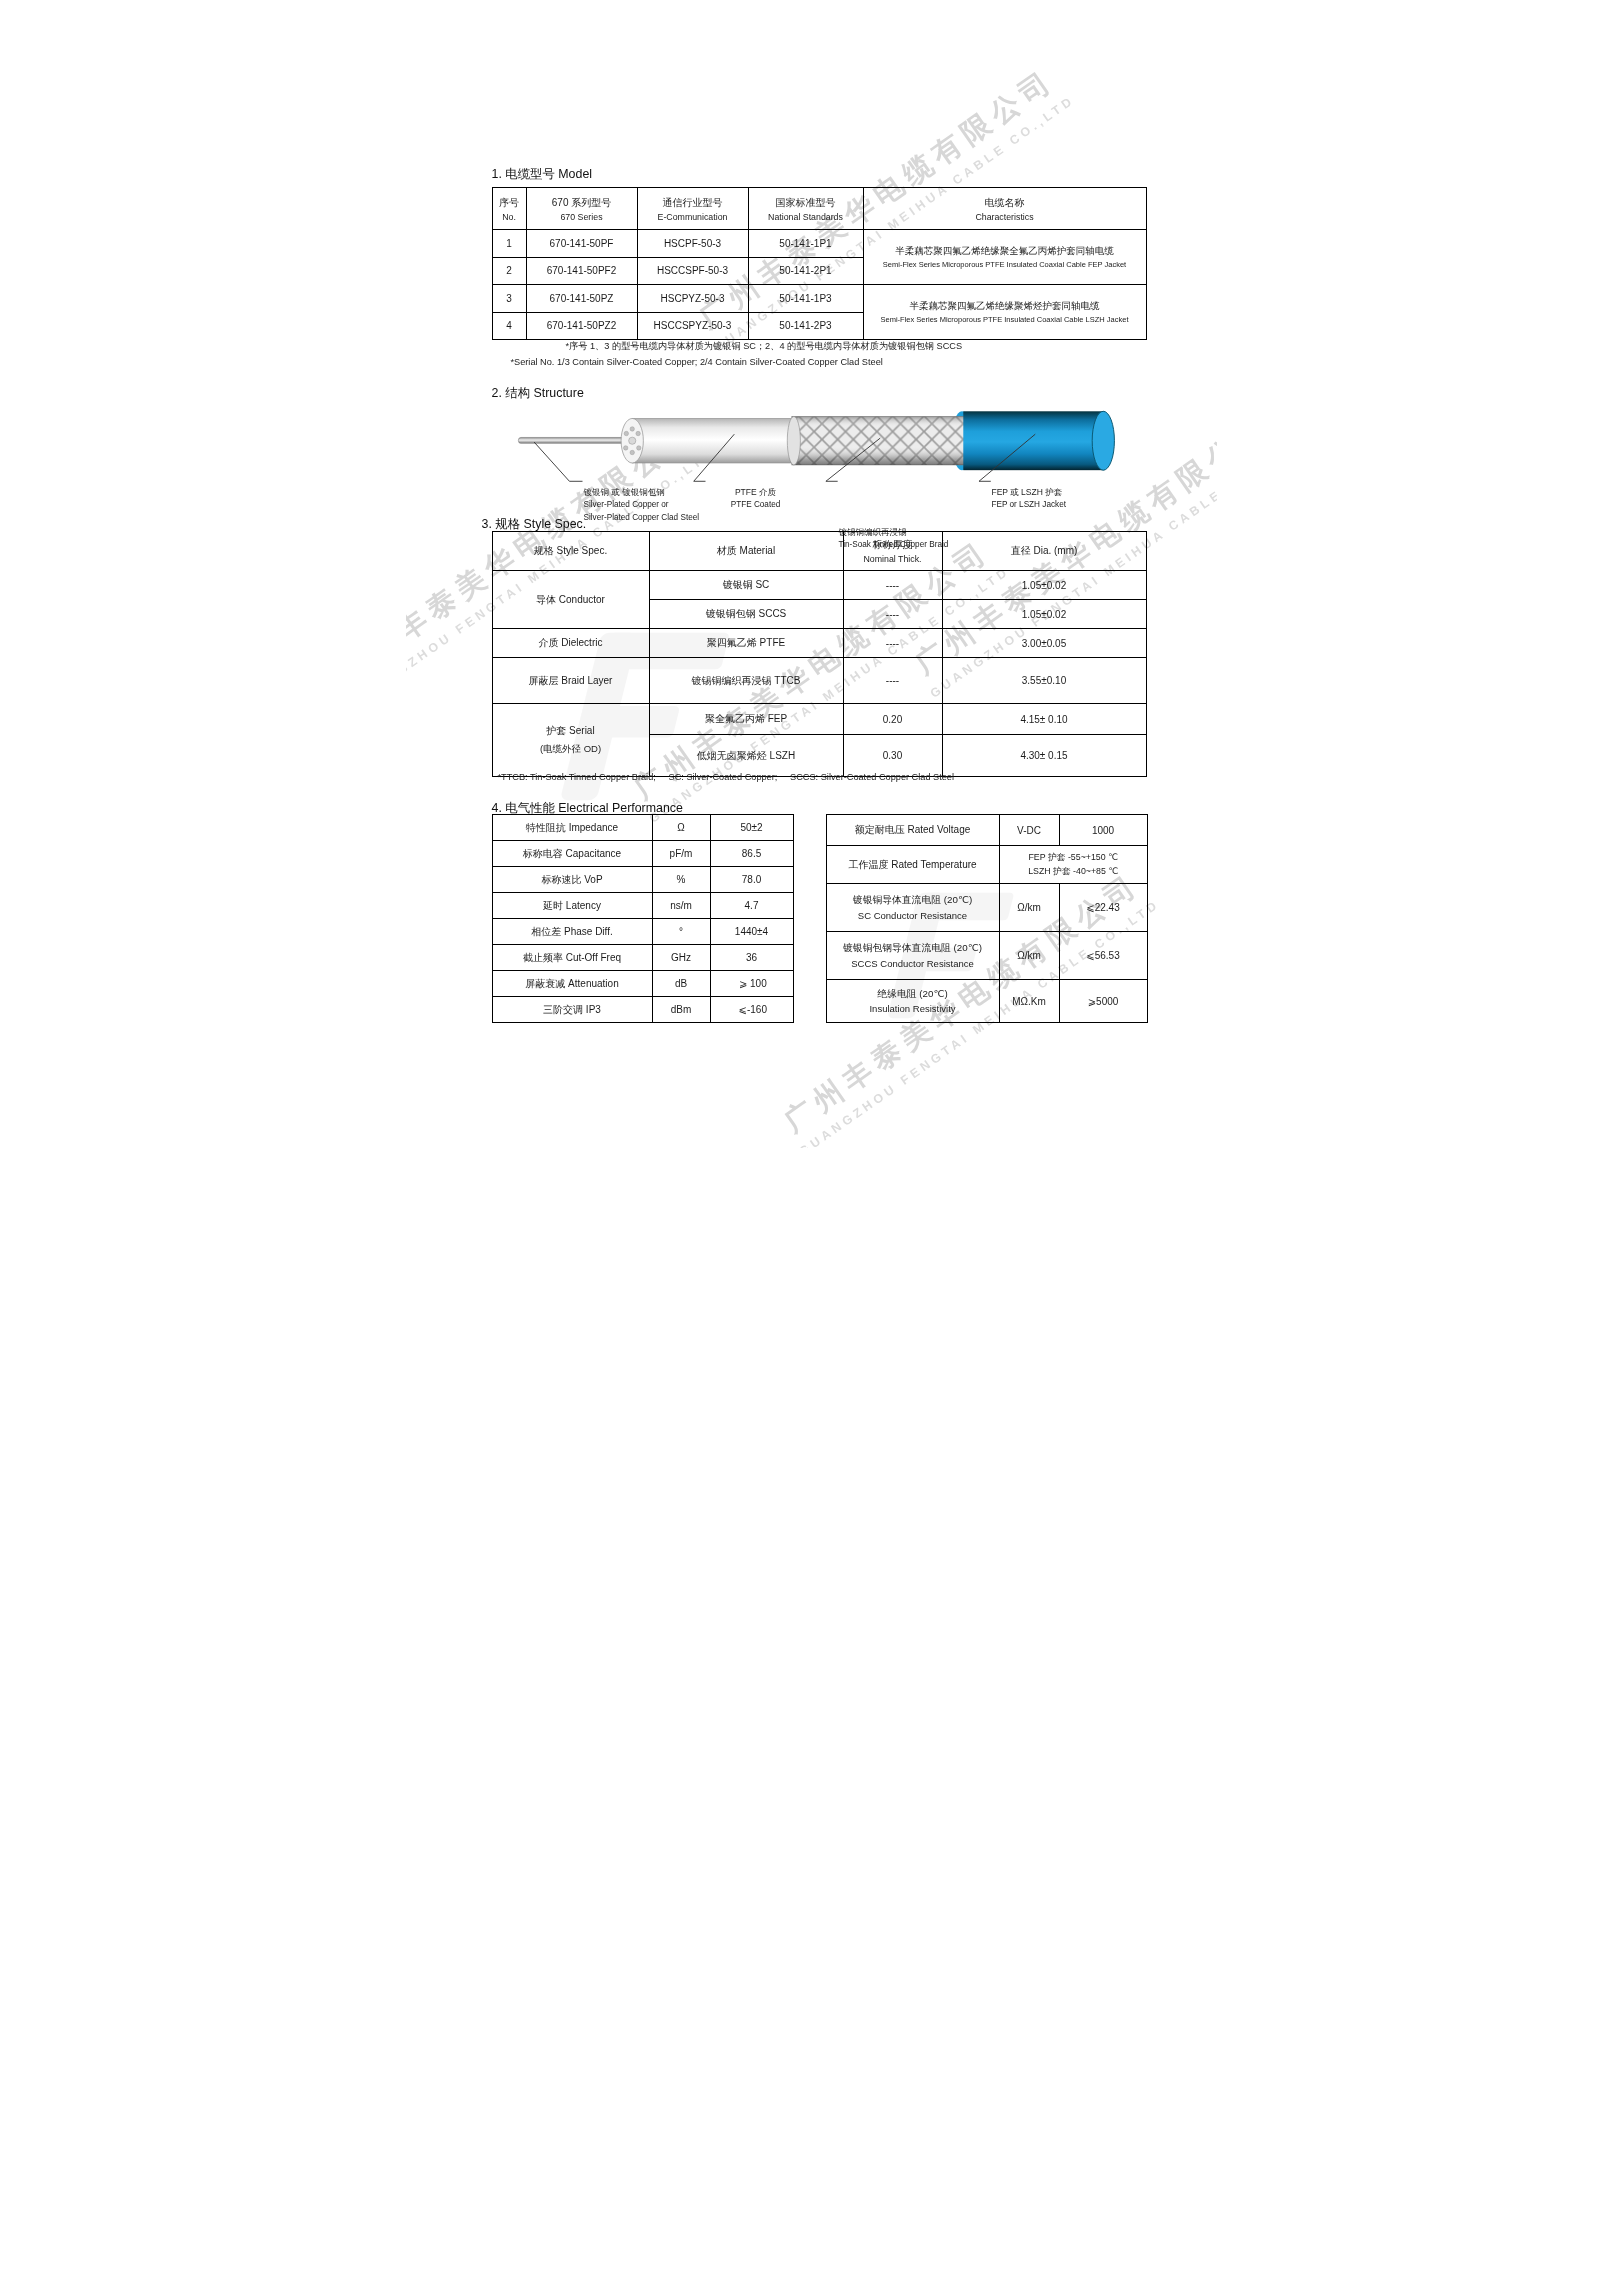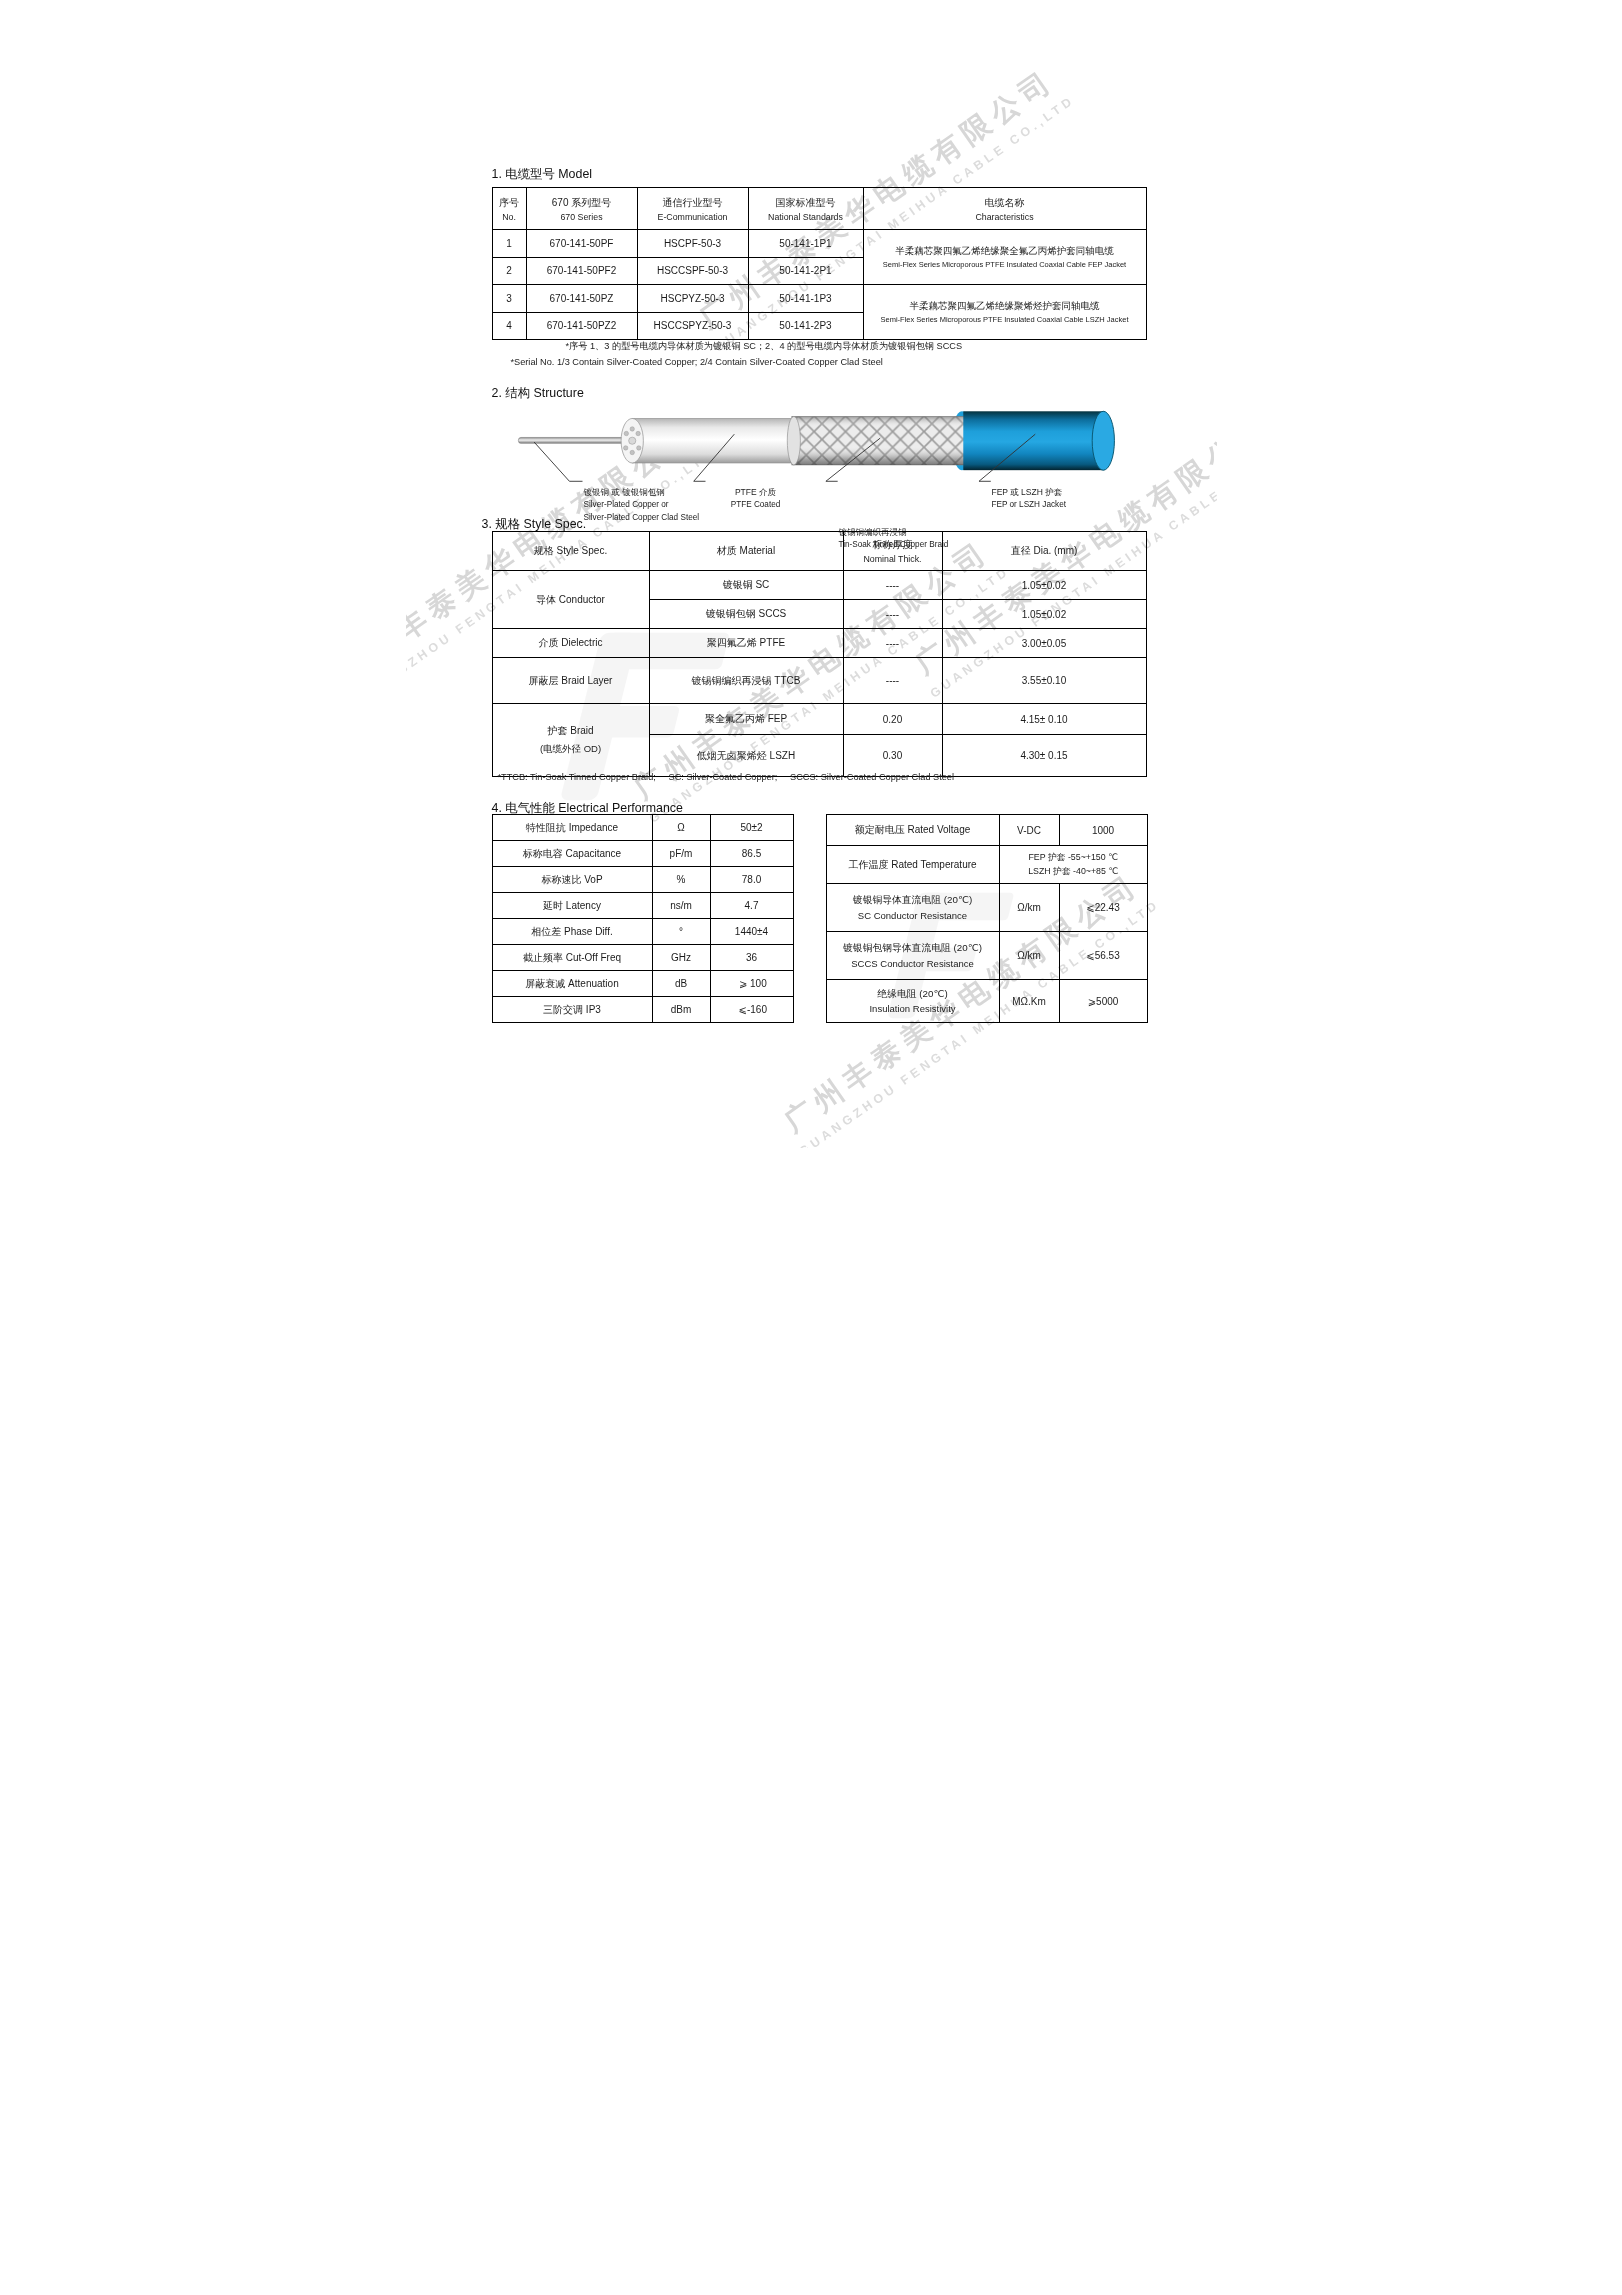--- a/index.html
+++ b/index.html
@@ -285,21 +285,21 @@
       <td>3.00±0.05</td>
     </tr>
     <tr>
       <td>屏蔽层 Braid Layer</td>
       <td style="height:46px">镀锡铜编织再浸锡 TTCB</td>
       <td>----</td>
       <td>3.55±0.10</td>
     </tr>
     <tr>
       <td rowspan="2">
-        <span class="cn">护套 Braid</span>
+        <span class="cn">护套 Serial</span>
         <span class="lbl2" style="margin-top:5.2px">(电缆外径 OD)</span>
       </td>
       <td style="height:31px">聚全氟乙丙烯 FEP</td>
       <td>0.20</td>
       <td>4.15± 0.10</td>
     </tr>
     <tr>
       <td style="height:42px">低烟无卤聚烯烃 LSZH</td>
       <td>0.30</td>
       <td>4.30± 0.15</td>

